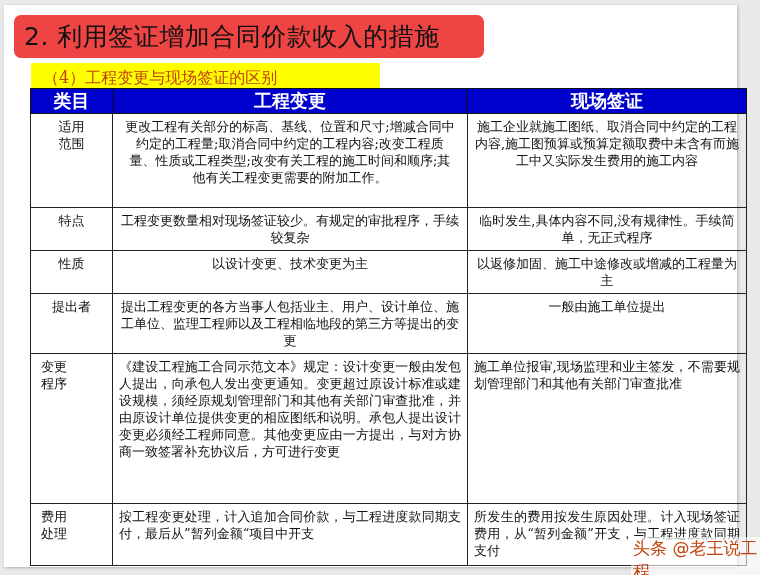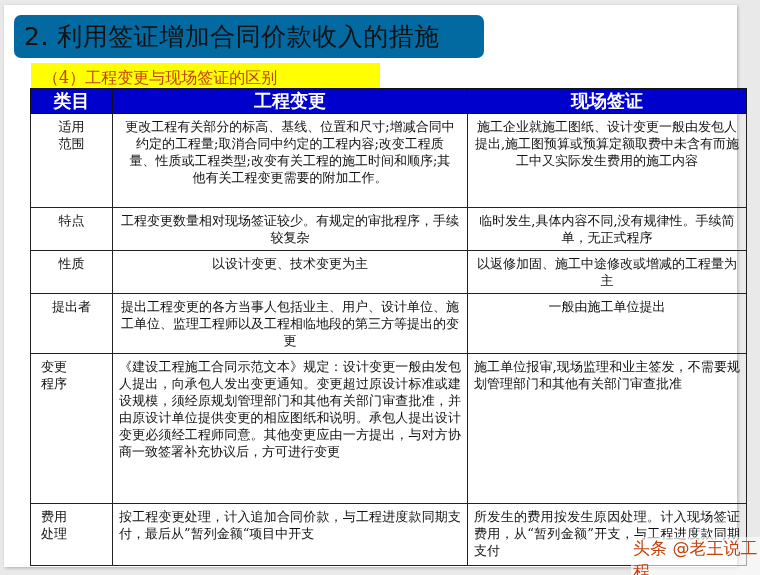--- a/index.html
+++ b/index.html
@@ -9,21 +9,21 @@
     font-family: "DejaVu Serif", "Liberation Serif", serif;
     position:relative;
   }
   .slide {
     position:absolute; left:4px; top:5px; width:733px; height:562px;
     background:#ffffff;
     box-shadow: 1px 1px 3px rgba(0,0,0,0.25);
   }
   .title-bar {
     position:absolute; left:10px; top:10px; width:470px; height:43px;
-    background:#0369a1; border-radius:7px;
+    background:#ef4444; border-radius:7px;
     display:flex; align-items:center;
   }
   .title-text {
     margin-left:10px; font-size:25px; color:#111;
     font-family: "DejaVu Sans", "Liberation Sans", sans-serif;
     letter-spacing:0.5px;
   }
   .subtitle-bar {
     position:absolute; left:27px; top:58px; width:349px; height:30px;
     background:#ffff00;
@@ -79,21 +79,21 @@
       <th>类目</th>
       <th>工程变更</th>
       <th>现场签证</th>
     </tr>
   </thead>
   <tbody>
     <tr style="height:94px">
       <td class="cat" style="white-space:pre-line">适用
 范围</td>
       <td class="center" style="padding:4px 12px">更改工程有关部分的标高、基线、位置和尺寸;增减合同中约定的工程量;取消合同中约定的工程内容;改变工程质量、性质或工程类型;改变有关工程的施工时间和顺序;其他有关工程变更需要的附加工作。</td>
-      <td class="center">施工企业就施工图纸、设计变更一般由发包人提出,施工图预算或预算定额取费中未含有而施工中又实际发生费用的施工内容</td>
+      <td class="center">施工企业就施工图纸、取消合同中约定的工程内容,施工图预算或预算定额取费中未含有而施工中又实际发生费用的施工内容</td>
     </tr>
     <tr style="height:43px">
       <td class="cat">特点</td>
       <td class="center">工程变更数量相对现场签证较少。有规定的审批程序，手续较复杂</td>
       <td class="center">临时发生,具体内容不同,没有规律性。手续简单，无正式程序</td>
     </tr>
     <tr style="height:40px">
       <td class="cat">性质</td>
       <td class="center">以设计变更、技术变更为主</td>
       <td class="center">以返修加固、施工中途修改或增减的工程量为主</td>

